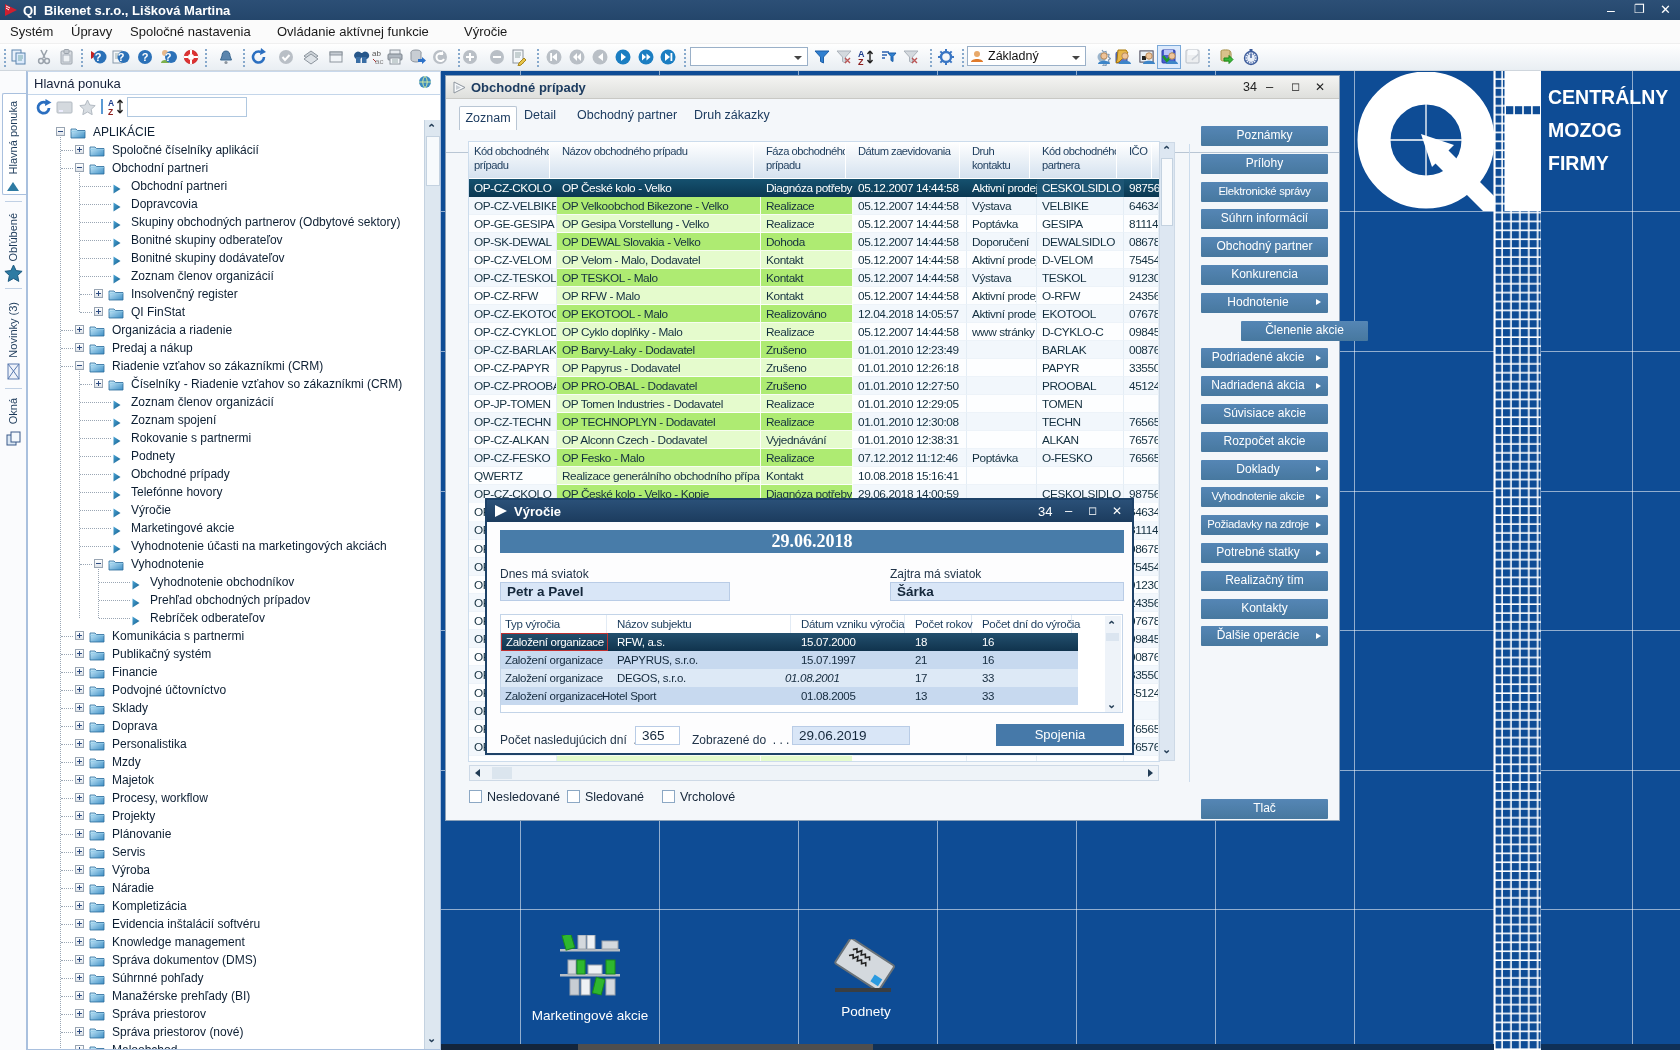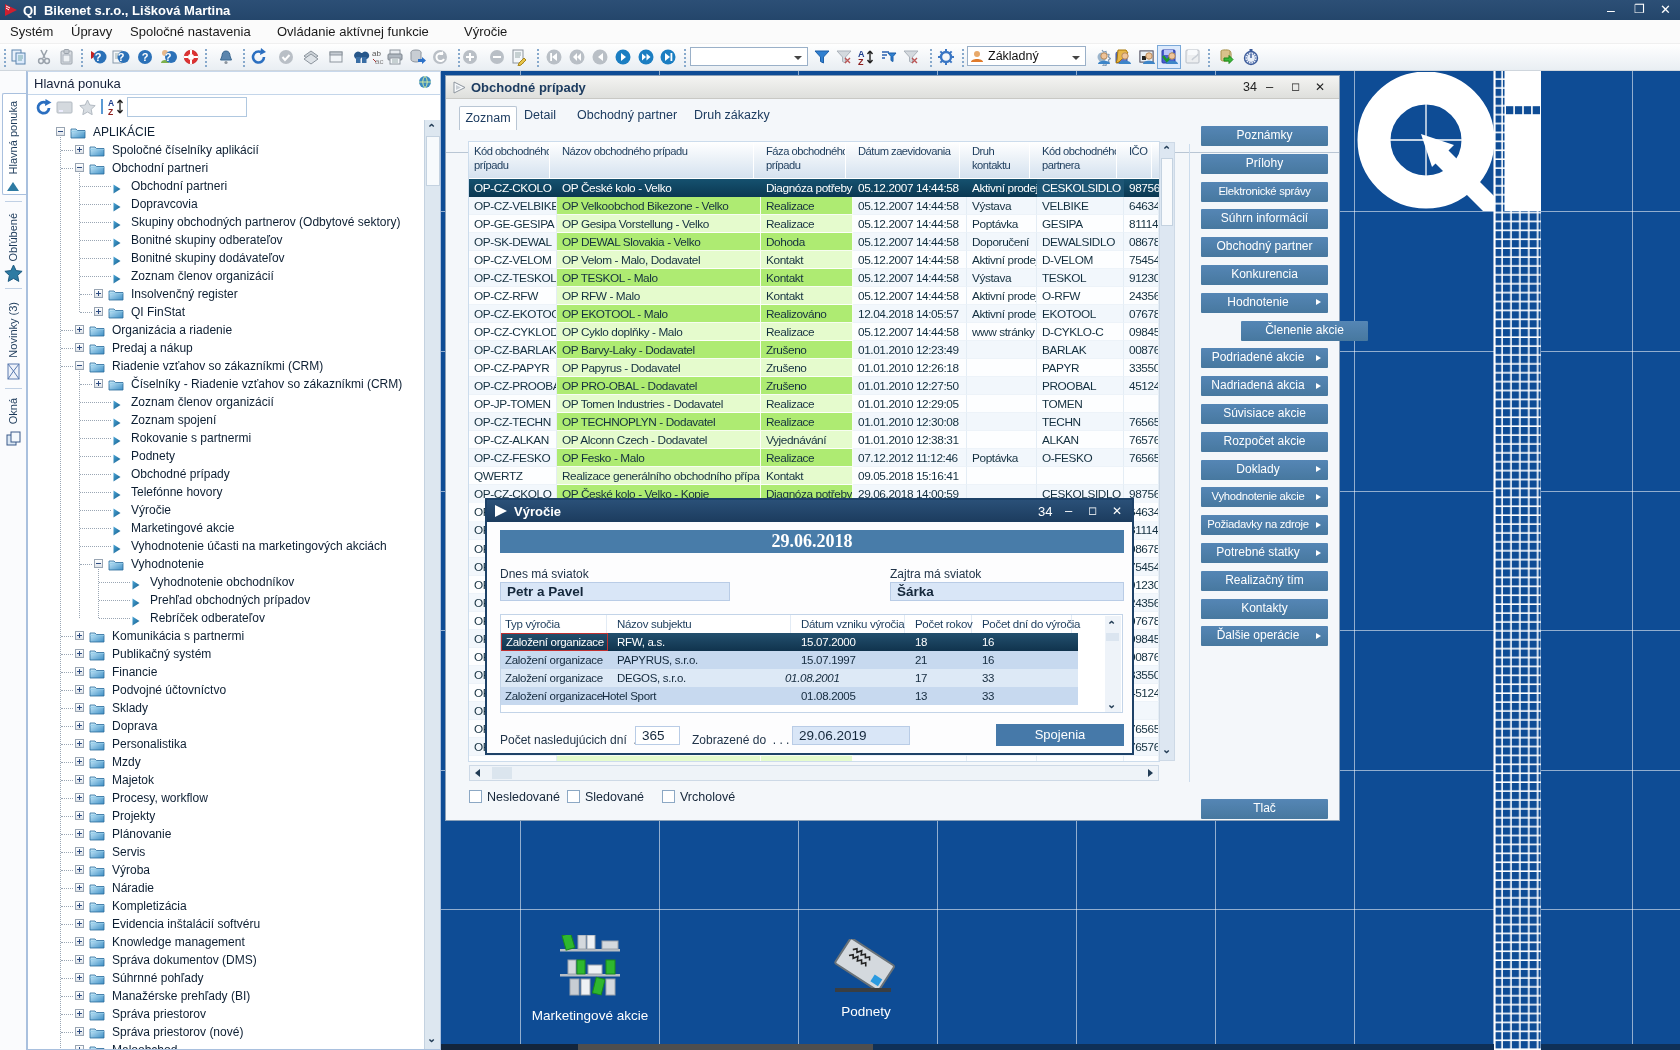--- a/index.html
+++ b/index.html
@@ -1268,20 +1268,21 @@
         </pattern>
       </defs>
       <rect x="1.6" y="0" width="8.9" height="140" fill="url(#pp)"></rect>
       <rect x="12" y="34.5" width="35" height="9.5" fill="#fff"></rect>
       <rect x="12.0" y="35.2" width="7.3" height="8" fill="#0e4c95"></rect>
       <rect x="20.9" y="35.2" width="7.3" height="8" fill="#0e4c95"></rect>
       <rect x="29.8" y="35.2" width="7.3" height="8" fill="#0e4c95"></rect>
       <rect x="38.7" y="35.2" width="7.3" height="8" fill="#0e4c95"></rect>
       <rect x="1.6" y="140" width="45" height="839" fill="url(#pp)"></rect>
     </svg>
+    <div class="abs" style="left:1107px;top:10px;color:#fff;font-weight:bold;font-size:19.5px;line-height:33px;letter-spacing:0px">CENTRÁLNY<br>MOZOG<br>FIRMY</div>
     <span class="abs" style="left:0px;top:973px;width:1239px;height:6px;background:#0f3057"></span>
     <span class="abs" style="left:0px;top:973px;width:137px;height:6px;background:#13253c"></span>
     <span class="abs" style="left:137px;top:973px;width:295px;height:6px;background:#4e4e4e"></span>
     <div class="dicon" style="left:84px;top:864px;width:130px"><svg width="64" height="64" viewBox="0 0 64 64">
         <rect x="2" y="14" width="60" height="2.5" fill="#b9bfc6"></rect>
         <rect x="2" y="39" width="60" height="2.5" fill="#b9bfc6"></rect>
         <g>
           <rect x="8" y="-1" width="9" height="15" fill="#2eb82e" stroke="#1a8a1a" transform="rotate(-16 12 14)"></rect>
           <rect x="20" y="0" width="8" height="14" fill="#d4d9de" stroke="#9aa2ab"></rect>
           <rect x="29" y="0" width="8" height="14" fill="#eef1f4" stroke="#9aa2ab"></rect>
@@ -1446,21 +1447,21 @@
       <span class="cell" style="left:0px;top:307.25000000000006px;width:88px;background:#f2f7fc;color:#132f3f;border-bottom:1px solid #edf3f9;border-right:1px solid #e4edf5;">OP-CZ-FESKO</span>
       <span class="cell" style="left:88px;top:307.25000000000006px;width:204px;background:#aeeb72;color:#132f3f;border-bottom:1px solid rgba(255,255,255,.9);border-right:1px solid rgba(255,255,255,.9);">OP Fesko - Malo</span>
       <span class="cell" style="left:292px;top:307.25000000000006px;width:92px;background:#aeeb72;color:#132f3f;border-bottom:1px solid rgba(255,255,255,.9);border-right:1px solid rgba(255,255,255,.9);">Realizace</span>
       <span class="cell" style="left:384px;top:307.25000000000006px;width:114px;background:#f2f7fc;color:#132f3f;border-bottom:1px solid #edf3f9;border-right:1px solid #e4edf5;">07.12.2012 11:12:46</span>
       <span class="cell" style="left:498px;top:307.25000000000006px;width:70px;background:#f2f7fc;color:#132f3f;border-bottom:1px solid #edf3f9;border-right:1px solid #e4edf5;">Poptávka</span>
       <span class="cell" style="left:568px;top:307.25000000000006px;width:87px;background:#f2f7fc;color:#132f3f;border-bottom:1px solid #edf3f9;border-right:1px solid #e4edf5;">O-FESKO</span>
       <span class="cell" style="left:655px;top:307.25000000000006px;width:35px;background:#f2f7fc;color:#132f3f;border-bottom:1px solid #edf3f9;border-right:1px solid #e4edf5;">76565!</span>
       <span class="cell" style="left:0px;top:325.30000000000007px;width:88px;background:#fdfeff;color:#132f3f;border-bottom:1px solid #edf3f9;border-right:1px solid #e4edf5;">QWERTZ</span>
       <span class="cell" style="left:88px;top:325.30000000000007px;width:204px;background:#e5fbcd;color:#132f3f;border-bottom:1px solid rgba(255,255,255,.9);border-right:1px solid rgba(255,255,255,.9);">Realizace generálního obchodního případu</span>
       <span class="cell" style="left:292px;top:325.30000000000007px;width:92px;background:#e5fbcd;color:#132f3f;border-bottom:1px solid rgba(255,255,255,.9);border-right:1px solid rgba(255,255,255,.9);">Kontakt</span>
-      <span class="cell" style="left:384px;top:325.30000000000007px;width:114px;background:#fdfeff;color:#132f3f;border-bottom:1px solid #edf3f9;border-right:1px solid #e4edf5;">09.05.2018 15:16:41</span>
+      <span class="cell" style="left:384px;top:325.30000000000007px;width:114px;background:#fdfeff;color:#132f3f;border-bottom:1px solid #edf3f9;border-right:1px solid #e4edf5;">10.08.2018 15:16:41</span>
       <span class="cell" style="left:498px;top:325.30000000000007px;width:70px;background:#fdfeff;color:#132f3f;border-bottom:1px solid #edf3f9;border-right:1px solid #e4edf5;"></span>
       <span class="cell" style="left:568px;top:325.30000000000007px;width:87px;background:#fdfeff;color:#132f3f;border-bottom:1px solid #edf3f9;border-right:1px solid #e4edf5;"></span>
       <span class="cell" style="left:655px;top:325.30000000000007px;width:35px;background:#fdfeff;color:#132f3f;border-bottom:1px solid #edf3f9;border-right:1px solid #e4edf5;"></span>
       <span class="cell" style="left:0px;top:343.3500000000001px;width:88px;background:#f2f7fc;color:#132f3f;border-bottom:1px solid #edf3f9;border-right:1px solid #e4edf5;">OP-CZ-CKOLO</span>
       <span class="cell" style="left:88px;top:343.3500000000001px;width:204px;background:#aeeb72;color:#132f3f;border-bottom:1px solid rgba(255,255,255,.9);border-right:1px solid rgba(255,255,255,.9);">OP České kolo - Velko - Kopie</span>
       <span class="cell" style="left:292px;top:343.3500000000001px;width:92px;background:#aeeb72;color:#132f3f;border-bottom:1px solid rgba(255,255,255,.9);border-right:1px solid rgba(255,255,255,.9);">Diagnóza potřeby</span>
       <span class="cell" style="left:384px;top:343.3500000000001px;width:114px;background:#f2f7fc;color:#132f3f;border-bottom:1px solid #edf3f9;border-right:1px solid #e4edf5;">29.06.2018 14:00:59</span>
       <span class="cell" style="left:498px;top:343.3500000000001px;width:70px;background:#f2f7fc;color:#132f3f;border-bottom:1px solid #edf3f9;border-right:1px solid #e4edf5;"></span>
       <span class="cell" style="left:568px;top:343.3500000000001px;width:87px;background:#f2f7fc;color:#132f3f;border-bottom:1px solid #edf3f9;border-right:1px solid #e4edf5;">CESKOLSIDLO</span>
       <span class="cell" style="left:655px;top:343.3500000000001px;width:35px;background:#f2f7fc;color:#132f3f;border-bottom:1px solid #edf3f9;border-right:1px solid #e4edf5;">98756.</span>

